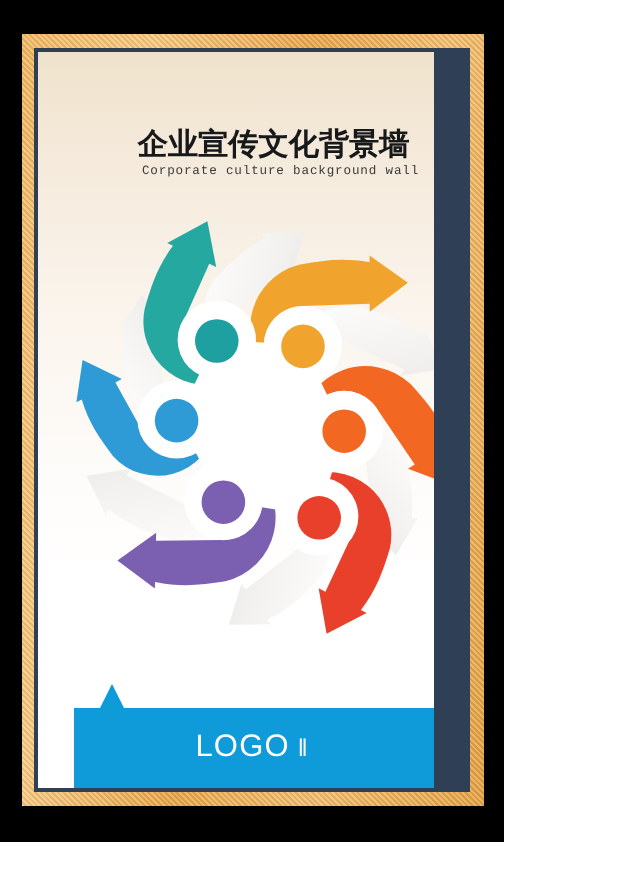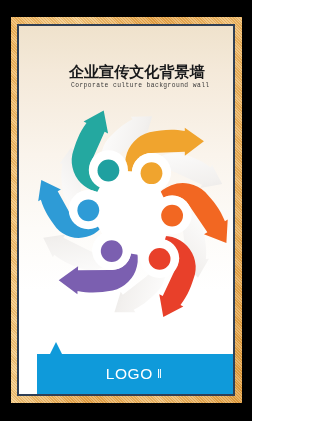--- a/index.html
+++ b/index.html
@@ -5,21 +5,21 @@
   html,body{margin:0;padding:0;}
   body{width:252px;height:438px;background:#ffffff;font-family:"Liberation Sans",sans-serif;overflow:hidden;}
   #stage{position:relative;width:252px;height:438px;}
   .blackbg{position:absolute;left:0;top:0;width:252px;height:421px;background:#000;}
   .frame-gold{position:absolute;left:10.5px;top:17px;width:231px;height:386px;
       background:
         repeating-linear-gradient(45deg, rgba(255,255,255,.22) 0 1px, rgba(180,110,30,.15) 1px 2px),
         linear-gradient(100deg,#eeb45d 0%,#f3c87f 22%,#e5a245 48%,#efbb6b 72%,#e09c3c 100%);
       box-shadow:inset 0 0 0 0 #000;}
   .frame-navy{position:absolute;left:17.4px;top:24.4px;width:217.2px;height:371.2px;background:#2f3f55;}
-  .frame-inner{position:absolute;left:19.3px;top:26.4px;width:214px;height:367.2px;overflow:hidden;background:#ef4444;}
+  .frame-inner{position:absolute;left:19.3px;top:26.4px;width:198px;height:367.2px;overflow:hidden;background:#ef4444;}
 
   
   .poster-bg{position:absolute;inset:0;
      background:linear-gradient(180deg,#efe2cc 0%,#f4e9d9 12%,#faf4ec 35%,#fdfbf8 55%,#ffffff 72%);}
 
   
   .footer{position:absolute;left:18px;right:0;bottom:0;height:40px;background:#0f9ada;padding-left:36px;}
   .footer-tri{position:absolute;left:31.2px;bottom:40px;width:0;height:0;
      border-left:6.8px solid transparent;border-right:6.8px solid transparent;border-bottom:12.6px solid #0f9ada;}
   .footer-txt{position:absolute;left:0;right:0;top:0;bottom:0;display:flex;align-items:center;justify-content:center;}

